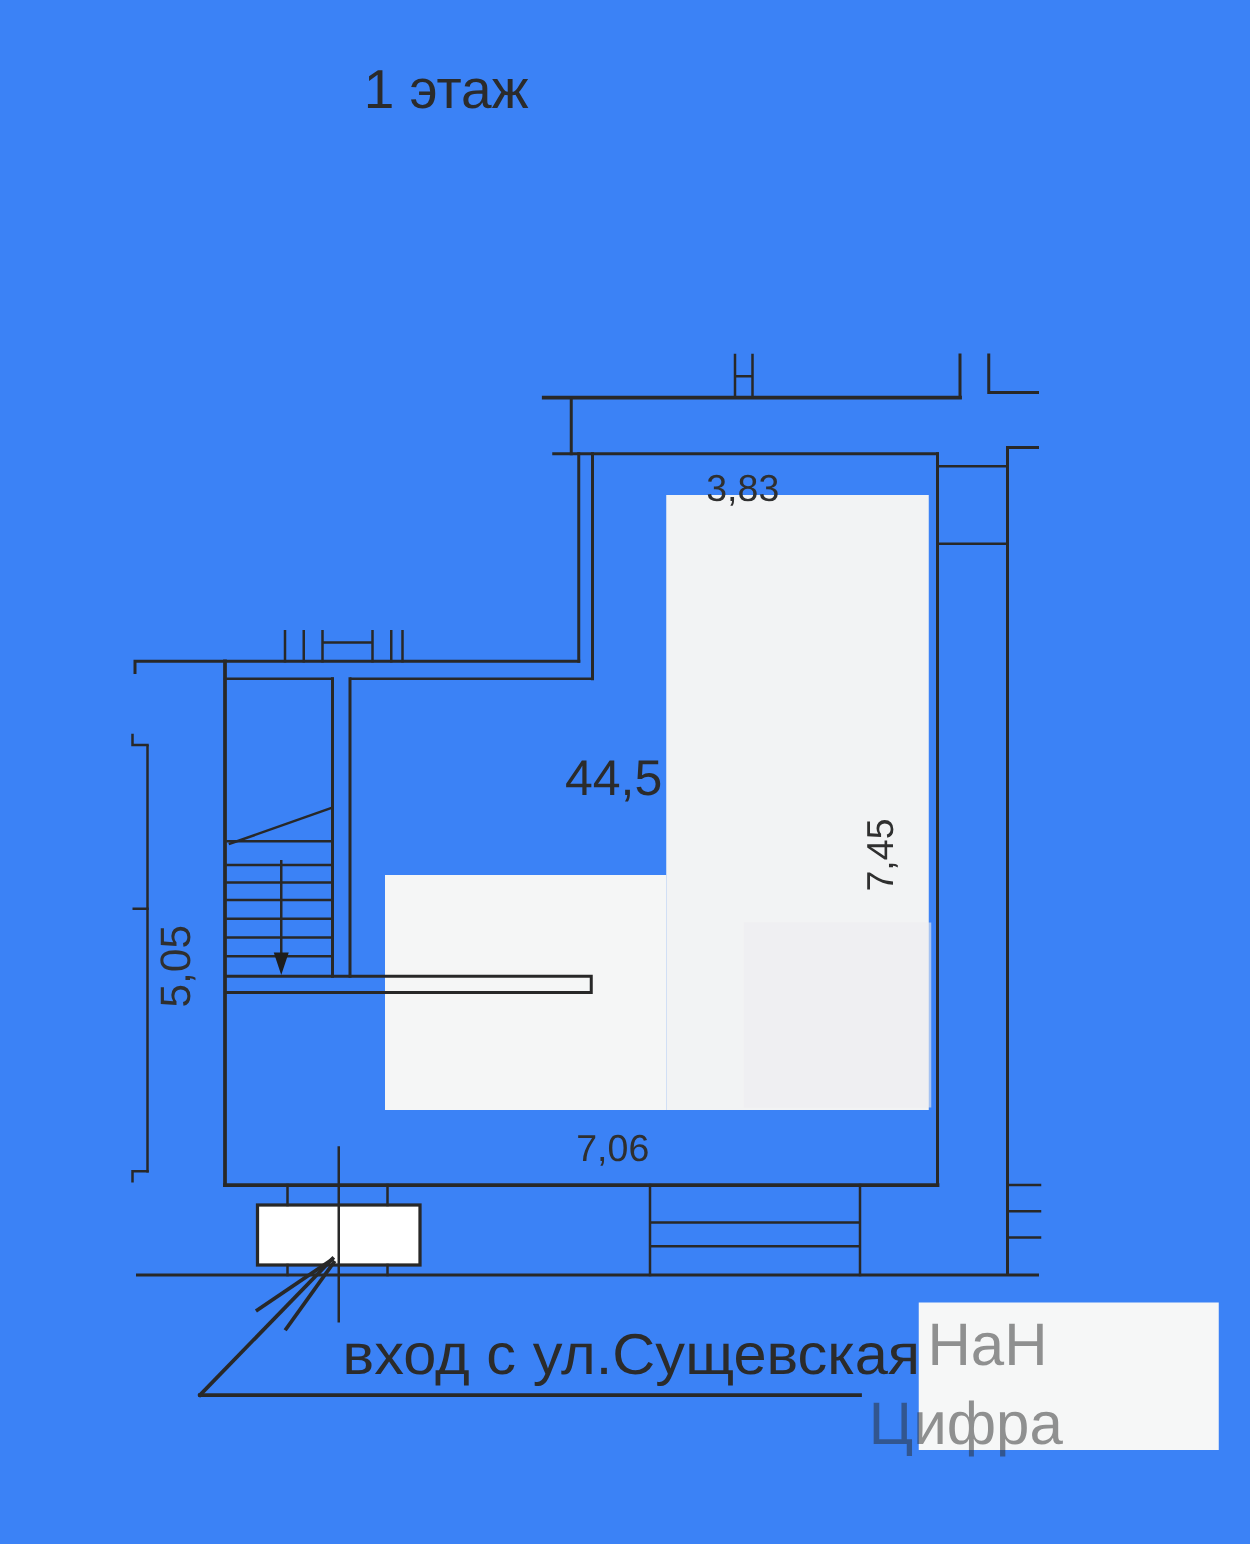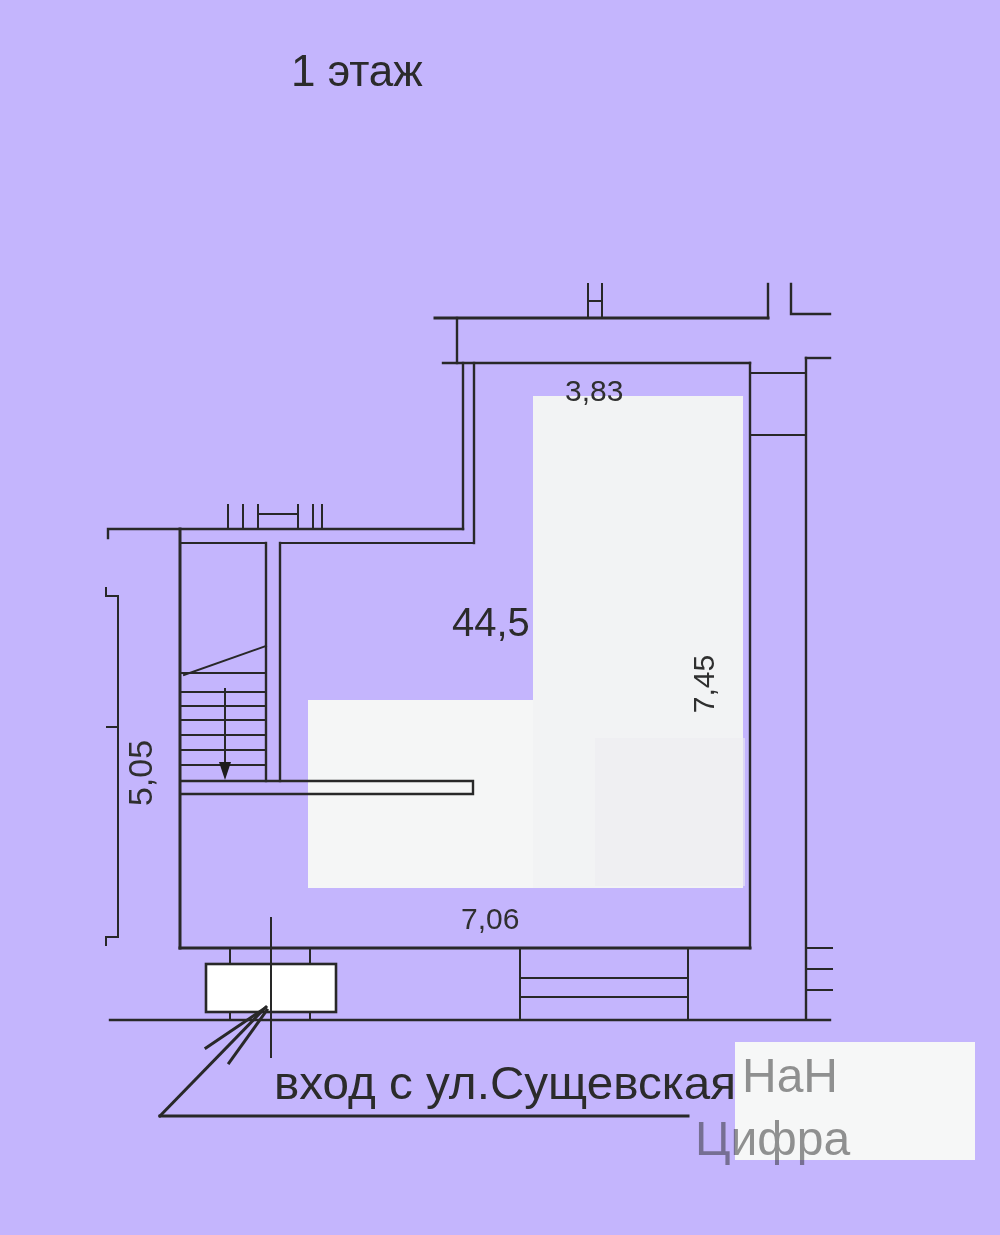--- a/index.html
+++ b/index.html
@@ -1,16 +1,16 @@
 <!DOCTYPE html>
 <html><head>
 <meta charset="utf-8">
 <style>
   html,body{margin:0;padding:0;background:#ffffff;}
-  .stage{position:relative;width:1000px;height:1235px;background:#c4b5fd;overflow:hidden;}
+  .stage{position:relative;width:1000px;height:1235px;background:#3b82f6;overflow:hidden;}
   svg{display:block;width:1000px;height:1235px;}
   .w{fill:none;stroke:#282828;stroke-width:2.4;stroke-linecap:square;}
   .w3{stroke-width:3;}
   .thin{stroke-width:2;}
   .porch{fill:#ffffff;stroke:#282828;stroke-width:2.6;}
   .tint{stroke:none;}
   .lbl{font-family:"Liberation Sans","DejaVu Sans",sans-serif;fill:#2b2b2b;}
   .t-title{font-size:44px;}
   .t-area{font-size:40px;}
   .t-dim{font-size:30px;fill:#2f2f2f;}

